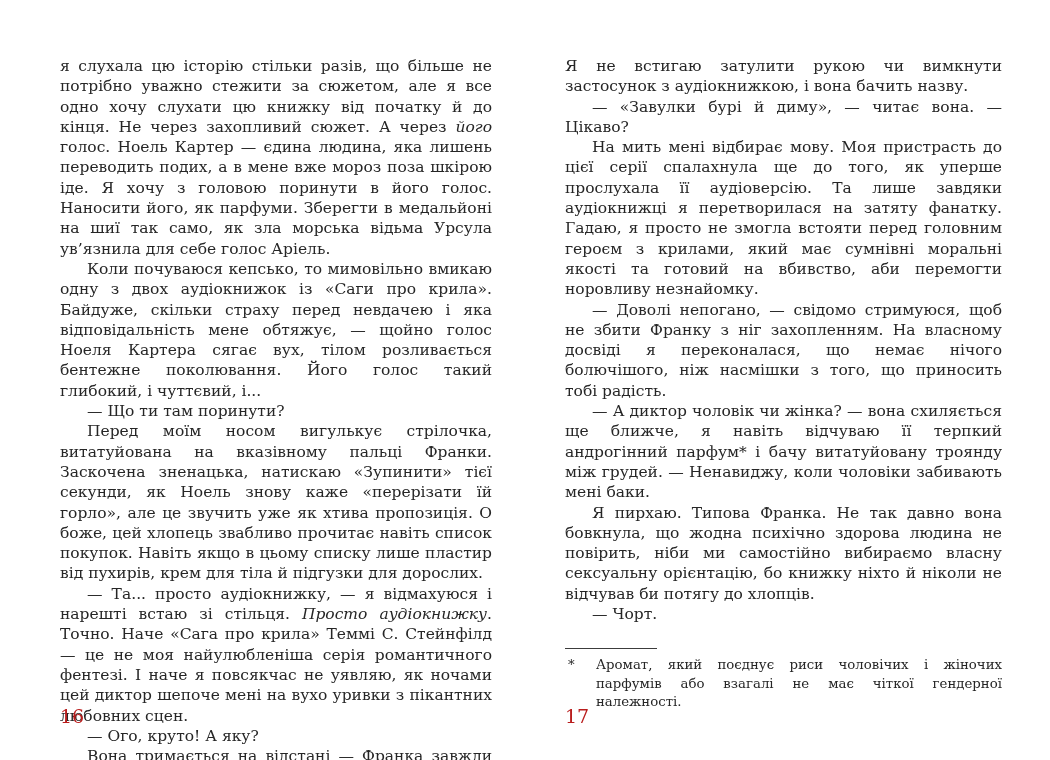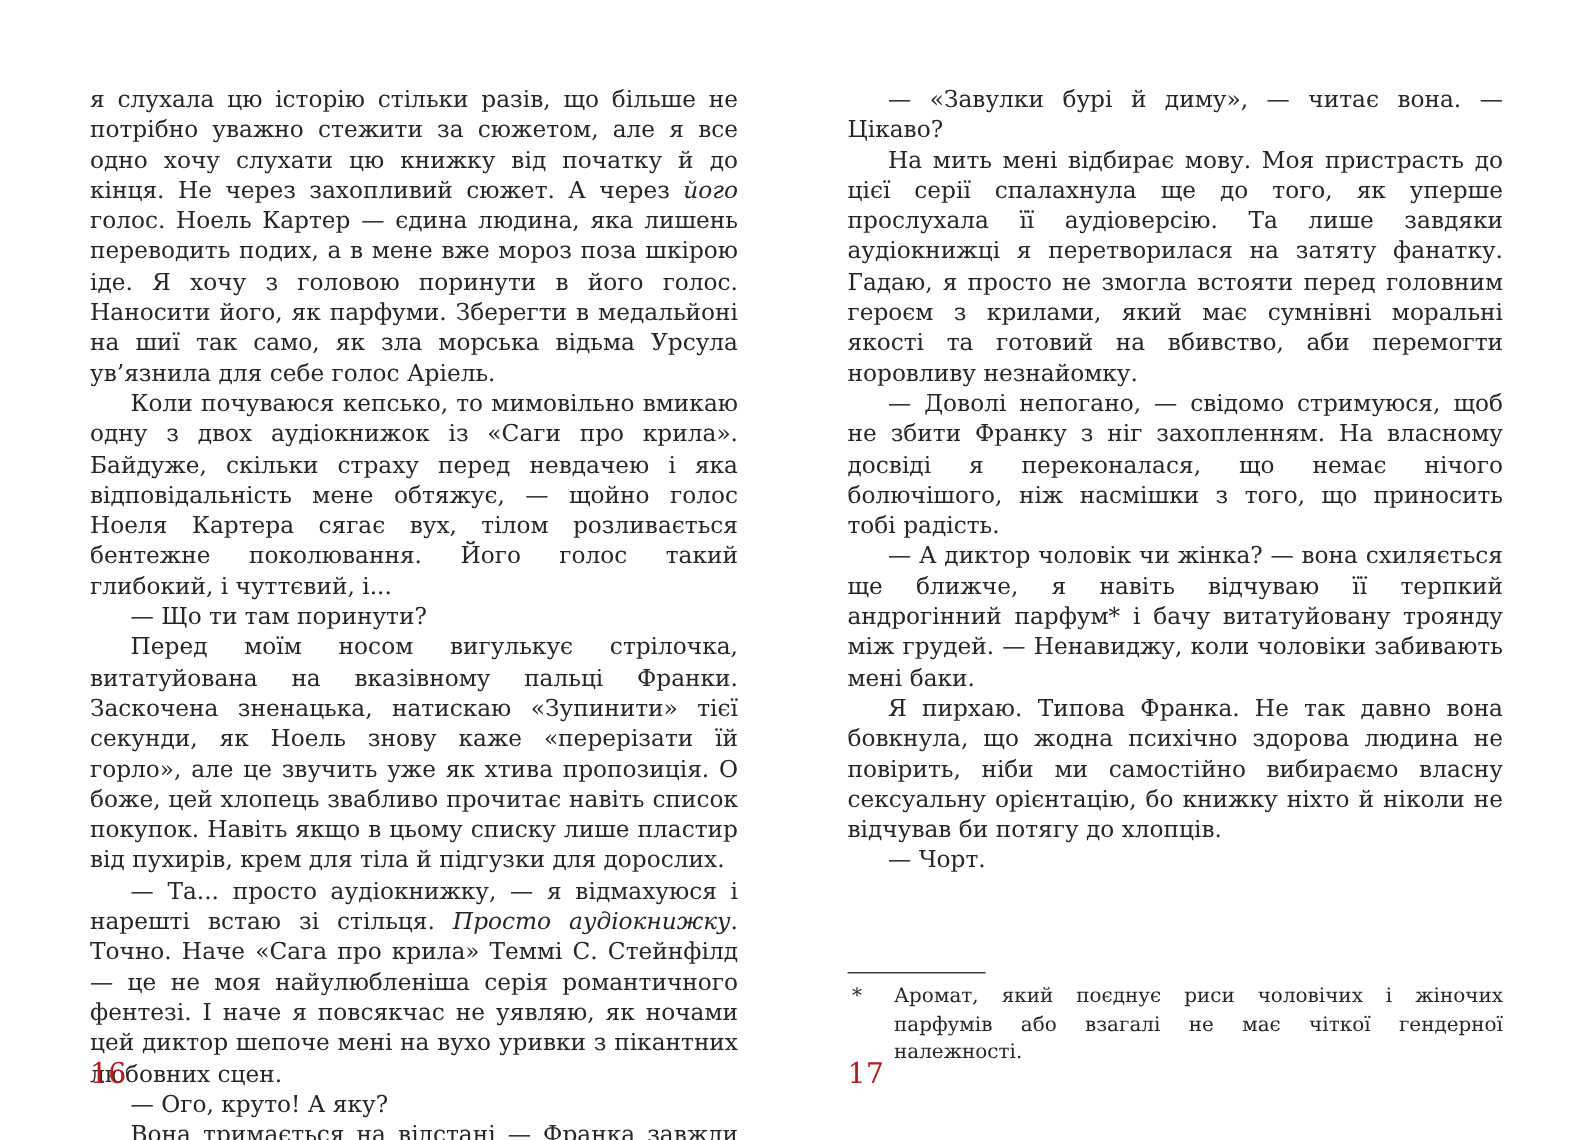--- a/index.html
+++ b/index.html
@@ -88,20 +88,21 @@
         <p class="para indent"><span>Перед моїм носом вигулькує стрілочка, витатуйована на вказівному пальці Франки. Заскочена зненацька, натискаю «Зупинити» тієї секунди, як Ноель знову каже «перерізати їй горло», але це звучить уже як хтива пропозиція. О боже, цей хлопець звабливо прочитає навіть список покупок. Навіть якщо в цьому списку лише пластир від пухирів, крем для тіла й підгузки для дорослих.</span></p>
         <p class="para indent"><span>— Та... просто аудіокнижку, — я відмахуюся і нарешті встаю зі стільця. </span><span class="it">Просто аудіокнижку</span><span>. Точно. Наче «Сага про крила» Теммі С. Стейнфілд — це не моя найулюбленіша серія романтичного фентезі. І наче я повсякчас не уявляю, як ночами цей диктор шепоче мені на вухо уривки з пікантних любовних сцен.</span></p>
         <p class="para indent"><span>— Ого, круто! А яку?</span></p>
         <p class="para indent"><span>Вона тримається на відстані — Франка завжди тримається на відстані, — але трохи нахиляється до мене.</span></p>
       </div>
     <div class="page-number">16</div>
   </div>
 
   <div class="page page-right">
     <div class="text-block">
+        <p class="para"><span>Я не встигаю затулити рукою чи вимкнути застосунок з аудіокнижкою, і вона бачить назву.</span></p>
         <p class="para indent"><span>— «Завулки бурі й диму», — читає вона. — Цікаво?</span></p>
         <p class="para indent"><span>На мить мені відбирає мову. Моя пристрасть до цієї серії спалахнула ще до того, як уперше прослухала її аудіоверсію. Та лише завдяки аудіокнижці я перетворилася на затяту фанатку. Гадаю, я просто не змогла встояти перед головним героєм з крилами, який має сумнівні моральні якості та готовий на вбивство, аби перемогти норовливу незнайомку.</span></p>
         <p class="para indent"><span>— Доволі непогано, — свідомо стримуюся, щоб не збити Франку з ніг захопленням. На власному досвіді я переконалася, що немає нічого болючішого, ніж насмішки з того, що приносить тобі радість.</span></p>
         <p class="para indent"><span>— А диктор чоловік чи жінка? — вона схиляється ще ближче, я навіть відчуваю її терпкий андрогінний парфум* і бачу витатуйовану троянду між грудей. — Ненавиджу, коли чоловіки забивають мені баки.</span></p>
         <p class="para indent"><span>Я пирхаю. Типова Франка. Не так давно вона бовкнула, що жодна психічно здорова людина не повірить, ніби ми самостійно вибираємо власну сексуальну орієнтацію, бо книжку ніхто й ніколи не відчував би потягу до хлопців.</span></p>
         <p class="para indent"><span>— Чорт.</span></p>
       </div>
     <div class="footnote">
       <div class="fn-rule"></div>
       <div class="fn-body">

